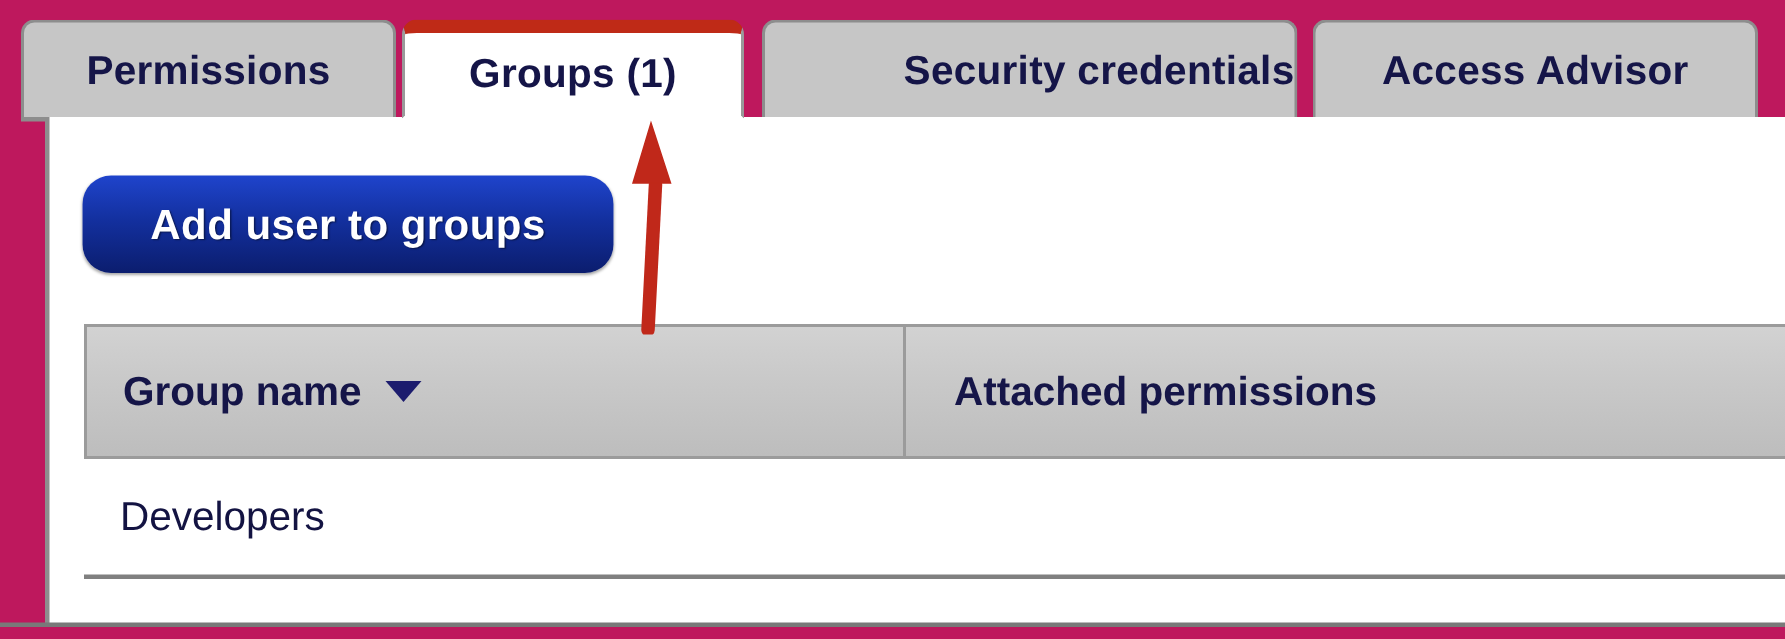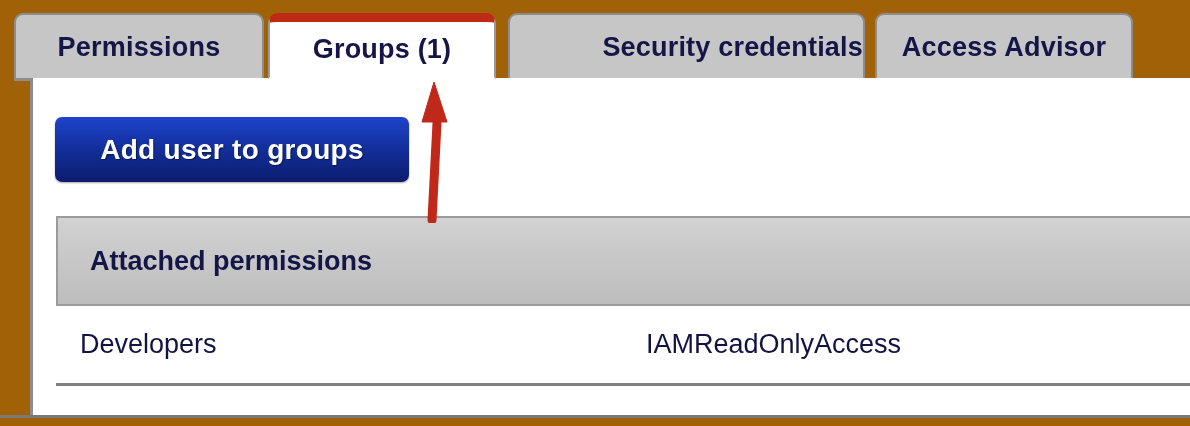--- a/index.html
+++ b/index.html
@@ -12,21 +12,21 @@
     height: 426px;
     font-family: "Liberation Sans", sans-serif;
     overflow: hidden;
     position: relative;
   }
 
   .screen {
     position: relative;
     width: 1190px;
     height: 426px;
-    background: #a16207;
+    background: #be185d;
   }
 
   
   .tab-strip {
     position: absolute;
     left: 0;
     top: 0;
     width: 1190px;
     height: 80px;
   }
@@ -58,21 +58,21 @@
     border-bottom: 2px solid #ffffff;
     border-top: 9px solid #bf2a17;
     border-top-left-radius: 10px;
     border-top-right-radius: 10px;
     z-index: 5;
   }
 
   #tab-0 { left: 14px;   width: 250px; }
   #tab-1 { left: 268px;  width: 228px; }
   #tab-2 { left: 508px;  width: 357px; justify-content: flex-end; }
-  #tab-3 { left: 875px;  width: 258px; }
+  #tab-3 { left: 875px;  width: 297px; }
 
   
   .panel {
     position: absolute;
     left: 30px;
     top: 78px;
     width: 1160px;
     height: 340px;
     box-sizing: border-box;
     border-left: 3px solid #8d8d8d;
@@ -100,21 +100,21 @@
 
   
   .btn-add {
     position: absolute;
     left: 55px;
     top: 117px;
     width: 354px;
     height: 65px;
     box-sizing: border-box;
     border: none;
-    border-radius: 7px;
+    border-radius: 19px;
     background: linear-gradient(180deg, #1f44cc 0%, #13309f 45%, #0b1d6e 100%);
     color: #ffffff;
     font-family: "Liberation Sans", sans-serif;
     font-size: 28px;
     font-weight: bold;
     letter-spacing: 0.3px;
     cursor: pointer;
     box-shadow: 0 1px 2px rgba(0,0,0,0.35);
     text-shadow: 1px 1px 1px rgba(0,0,0,0.45);
   }
@@ -222,28 +222,31 @@
   </div>
 
   <div class="panel-topline seg-left"></div>
   <div class="panel-topline seg-right"></div>
   <div class="panel"></div>
 
   <button class="btn-add">Add user to groups</button>
 
   <div class="table">
     <div class="thead">
+      <div class="th th-name">
+        <span>Group name</span>
+        <span class="sort-caret"></span>
+      </div>
       <div class="th th-perm">
         <span>Attached permissions</span>
       </div>
     </div>
 
     <div class="trow">
       <div class="td td-name">Developers</div>
-      <div class="td td-perm">IAMReadOnlyAccess</div>
     </div>
   </div>
 
   <div class="page-bottom-rule"></div>
 
   <svg class="annot-arrow" viewBox="0 0 70 145">
     <g fill="#c0281a" stroke="#c0281a">
       <path d="M34 142 L39 45" stroke-width="9" stroke-linecap="round" fill="none"></path>
       <path d="M36 4 L49 44 L24 44 Z"></path>
     </g>

